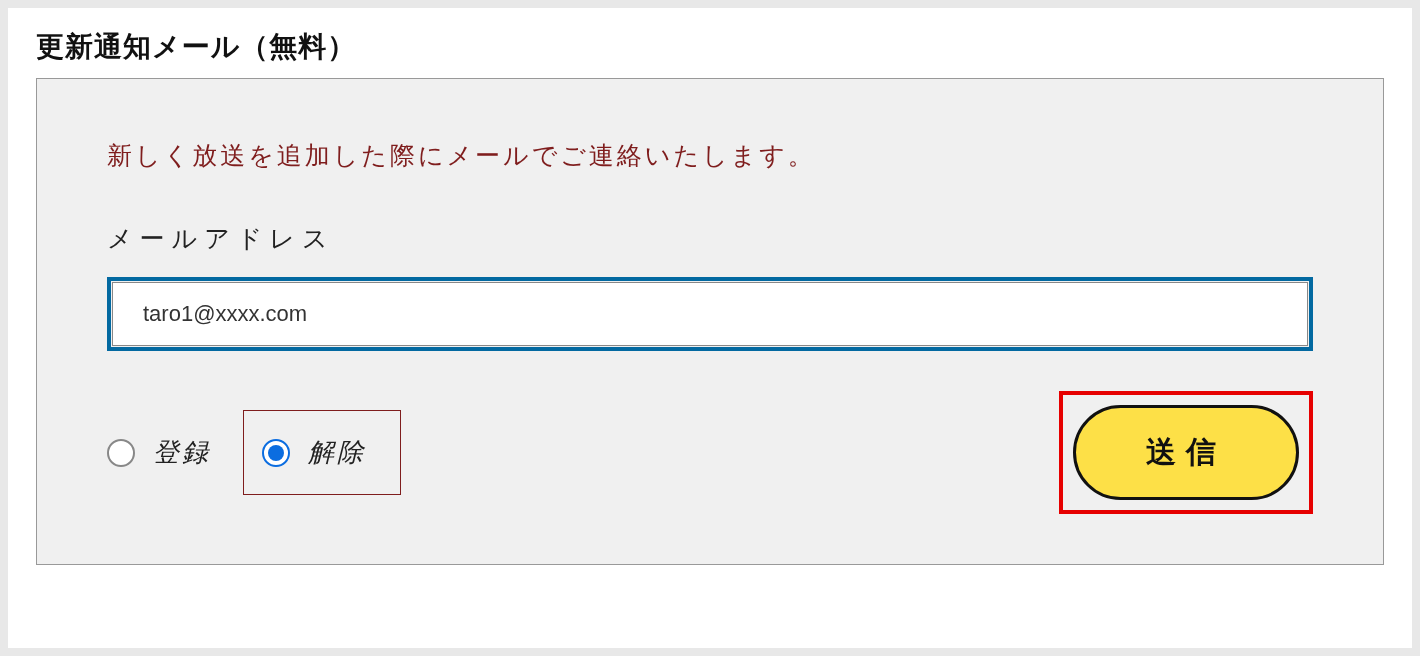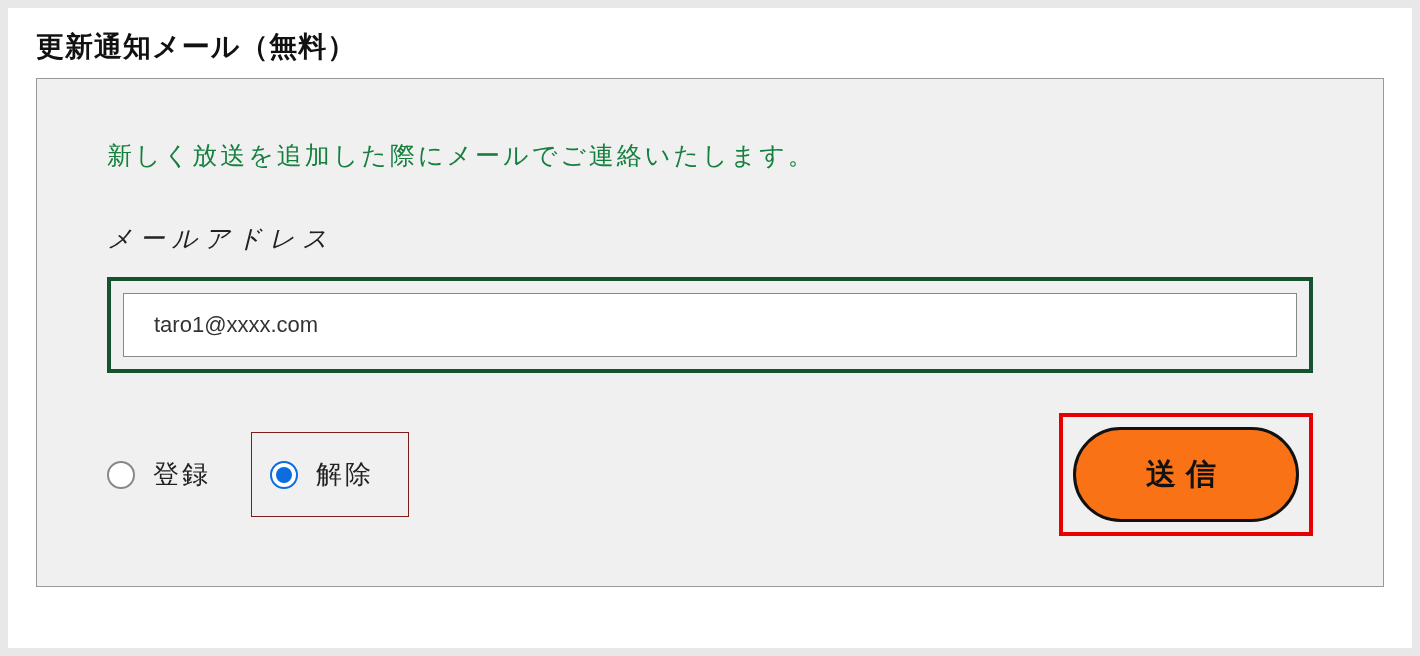--- a/index.html
+++ b/index.html
@@ -28,55 +28,55 @@
       letter-spacing: 1px;
     }
     .form-panel {
       border: 1px solid #999999;
       background: #f0f0f0;
       padding: 60px 70px 50px 70px;
       position: relative;
     }
     .description {
       font-size: 25px;
-      color: #15803d;
+      color: #7f1d1d;
       letter-spacing: 3px;
       margin-bottom: 50px;
     }
     .field-label {
       font-size: 25px;
       color: #222222;
       letter-spacing: 7px;
       margin-bottom: 22px;
-      font-style: italic;
     }
     .input-highlight {
-      border: 4px solid #14532d;
-      padding: 12px;
+      border: 4px solid #0369a1;
+      padding: 1px;
       margin-bottom: 40px;
     }
     .email-input {
       width: 100%;
       border: 1px solid #888888;
       background: #ffffff;
       font-size: 22px;
       color: #333333;
       padding: 18px 30px;
       outline: none;
       font-family: inherit;
     }
     .bottom-row {
       display: flex;
       align-items: center;
       justify-content: space-between;
     }
     .radio-group {
       display: flex;
       align-items: center;
-      gap: 28px;
+      gap: 20px;
+      font-style: italic;
     }
     .radio-item {
       display: inline-flex;
       align-items: center;
       gap: 18px;
       font-size: 26px;
       color: #222222;
       letter-spacing: 3px;
     }
     .radio-item.highlighted {
@@ -108,21 +108,21 @@
       height: 16px;
       background: #0b6de0;
       border-radius: 50%;
     }
     .submit-highlight {
       border: 4px solid #e60000;
       padding: 10px;
     }
     .submit-button {
       border: 3px solid #111111;
-      background: #f97316;
+      background: #fde047;
       border-radius: 60px;
       padding: 24px 70px;
       font-size: 30px;
       font-weight: bold;
       color: #111111;
       letter-spacing: 10px;
       cursor: pointer;
       font-family: inherit;
     }
   </style>

